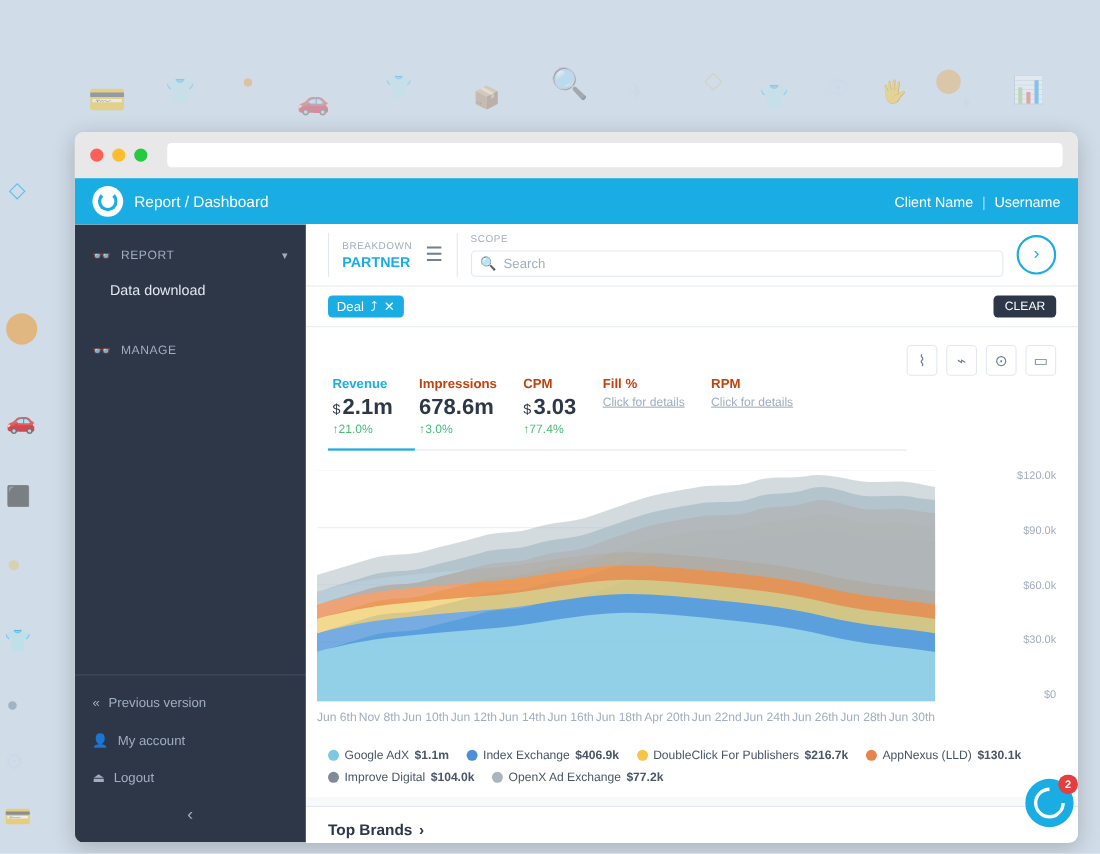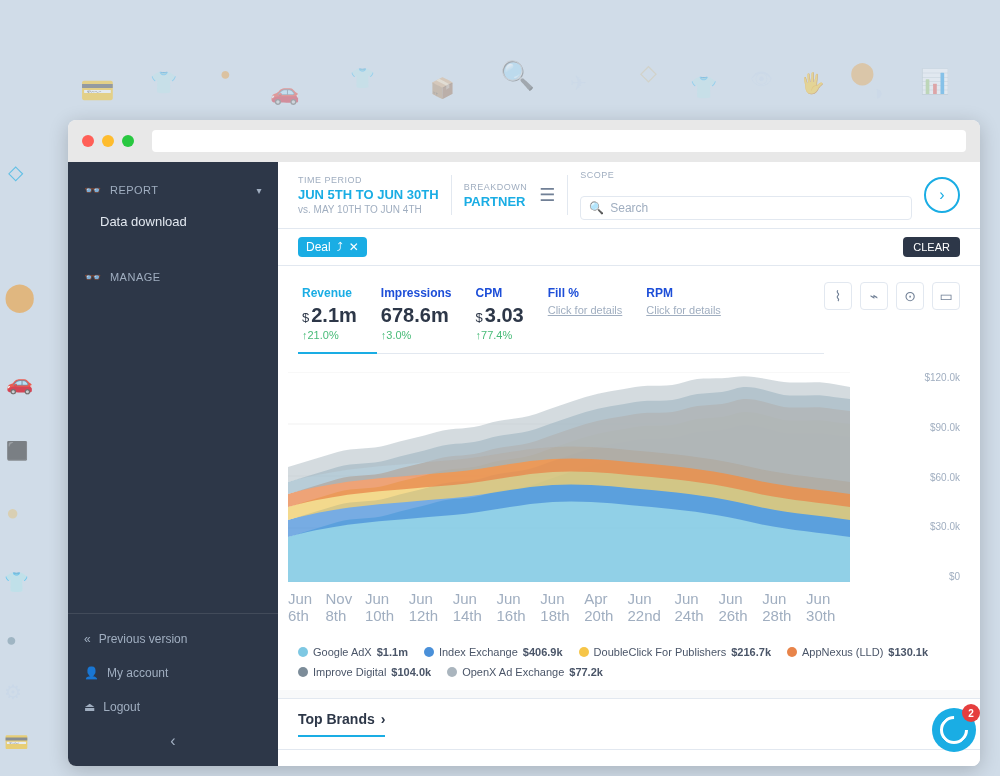--- a/index.html
+++ b/index.html
@@ -322,21 +322,21 @@
     .stat-tab.active::after {
       content: '';
       position: absolute;
       bottom: -1px; left: 0; right: 0;
       height: 2px;
       background: #1aade4;
     }
 
     .stat-name {
       font-size: 12px;
-      color: #1d4ed8;
+      color: #c2410c;
       font-weight: 600;
     }
 
     .stat-tab.active .stat-name { color: #1aade4; }
 
     .stat-value {
       font-size: 20px;
       font-weight: 700;
       color: #2d3748;
       display: flex;
@@ -501,20 +501,31 @@
 
 <div class="browser-chrome">
 
   <div class="browser-titlebar">
     <div class="browser-dot dot-red"></div>
     <div class="browser-dot dot-yellow"></div>
     <div class="browser-dot dot-green"></div>
     <div class="browser-addressbar"></div>
   </div>
 
+  <div class="app-header">
+    <div class="app-header-logo">
+      <div class="app-header-logo-inner"></div>
+    </div>
+    <span class="app-header-title">Report / Dashboard</span>
+    <div class="app-header-right">
+      <span>Client Name</span>
+      <span class="header-divider">|</span>
+      <span>Username</span>
+    </div>
+  </div>
 
   <div class="app-container">
 
     <div class="sidebar">
       <div class="sidebar-section">
         <div class="sidebar-section-header">
           <span class="section-icon">👓</span>
           <span>REPORT</span>
           <span class="chevron">▾</span>
         </div>
@@ -546,41 +557,36 @@
         <div class="sidebar-collapse">
           <span>‹</span>
         </div>
       </div>
     </div>
 
     <div class="main-content">
 
       <div class="filters-bar">
         <div class="filters-row">
-          <div class="filter-group">
-            <span class="filter-label">TIME PERIOD</span>
-            <span class="filter-value">JUN 5TH TO JUN 30TH</span>
-            <span class="filter-sub">vs. MAY 10TH TO JUN 4TH</span>
-          </div>
 
           <div class="filter-divider"></div>
 
           <div class="filter-group">
             <span class="filter-label">BREAKDOWN</span>
             <span class="filter-breakdown">PARTNER</span>
           </div>
 
           <div style="display:flex; align-items:center; gap:8px;">
             <span style="font-size:18px; color:#718096; cursor:pointer;">☰</span>
           </div>
 
           <div class="filter-divider"></div>
 
           <div style="position:relative; flex:1; display:flex; flex-direction:column; justify-content:flex-end;">
-            <span class="filter-label" style="margin-bottom:16px;">SCOPE</span>
+            <span class="filter-label" style="margin-bottom:6px;">SCOPE</span>
             <div class="filter-search">
               <span style="color:#a0aec0;">🔍</span>
               <span style="color:#a0aec0;">Search</span>
             </div>
           </div>
 
           <div class="nav-arrow-btn">
             <span>›</span>
           </div>
         </div>
@@ -590,21 +596,21 @@
         <div class="tag">
           <span>Deal</span>
           <span>⤴</span>
           <span>✕</span>
         </div>
         <button class="clear-btn">CLEAR</button>
       </div>
 
       <div class="stats-section">
         <div class="stats-row">
-          <div class="stats-tabs" style="flex:1;">
+          <div class="stats-tabs" style="flex:1;margin-top:24px;">
 
             <div class="stat-tab active">
               <div class="stat-name">Revenue</div>
               <div class="stat-value">
                 <span class="stat-currency">$</span>
                 <span>2.1m</span>
               </div>
               <div class="stat-change">↑21.0%</div>
             </div>
 
@@ -661,21 +667,21 @@
 
               <path d="M0,135 C20,130 40,125 60,120 C80,115 100,118 120,113 C140,108 160,105 180,100 C200,95 220,98 240,92 C260,86 280,88 300,82 C320,76 340,70 360,65 C380,60 400,58 420,55 C440,52 460,56 480,50 C500,44 520,48 540,42 C560,36 580,45 600,48 C620,50 640,46 660,50 L680,52 L680,148 C640,143 600,141 560,133 C520,125 480,121 440,118 C400,115 360,111 320,113 C280,115 240,123 200,126 C160,129 120,131 80,135 C60,137 30,141 0,148 Z" fill="#f0d070" opacity="0.8"></path>
 
               <path d="M0,122 C20,117 40,112 60,107 C80,102 100,105 120,100 C140,95 160,92 180,87 C200,82 220,85 240,79 C260,73 280,75 300,69 C320,63 340,57 360,52 C380,47 400,45 420,42 C440,39 460,43 480,37 C500,31 520,35 540,29 C560,23 580,32 600,35 C620,37 640,33 660,37 L680,39 L680,135 C640,130 600,128 560,120 C520,112 480,108 440,105 C400,102 360,98 320,100 C280,102 240,110 200,113 C160,116 120,118 80,122 C60,124 30,128 0,135 Z" fill="#e8844a" opacity="0.75"></path>
 
               <path d="M0,110 C20,105 40,100 60,95 C80,90 100,93 120,88 C140,83 160,80 180,75 C200,70 220,73 240,67 C260,61 280,63 300,57 C320,51 340,45 360,40 C380,35 400,33 420,30 C440,27 460,31 480,25 C500,19 520,23 540,17 C560,11 580,20 600,23 C620,25 640,21 660,25 L680,27 L680,122 C640,117 600,115 560,107 C520,99 480,95 440,92 C400,89 360,85 320,87 C280,89 240,97 200,100 C160,103 120,105 80,109 C60,111 30,115 0,122 Z" fill="#9ab8c8" opacity="0.7"></path>
 
               <path d="M0,95 C20,90 40,85 60,80 C80,75 100,78 120,73 C140,68 160,65 180,60 C200,55 220,58 240,52 C260,46 280,48 300,42 C320,36 340,30 360,25 C380,20 400,18 420,15 C440,12 460,16 480,10 C500,4 520,8 540,5 C560,2 580,8 600,10 C620,12 640,8 660,12 L680,15 L680,110 C640,105 600,103 560,95 C520,87 480,83 440,80 C400,77 360,73 320,75 C280,77 240,85 200,88 C160,91 120,93 80,97 C60,99 30,103 0,110 Z" fill="#b0bec5" opacity="0.55"></path>
             </svg>
             
-            <div style="display:flex; justify-content:space-between; padding: 4px 0; font-size:15px; color:#a0aec0;">
+            <div style="display:flex; justify-content:space-between; padding: 4px 0; font-size:11px; color:#a0aec0;">
               <span>Jun 6th</span>
               <span>Nov 8th</span>
               <span>Jun 10th</span>
               <span>Jun 12th</span>
               <span>Jun 14th</span>
               <span>Jun 16th</span>
               <span>Jun 18th</span>
               <span>Apr 20th</span>
               <span>Jun 22nd</span>
               <span>Jun 24th</span>

